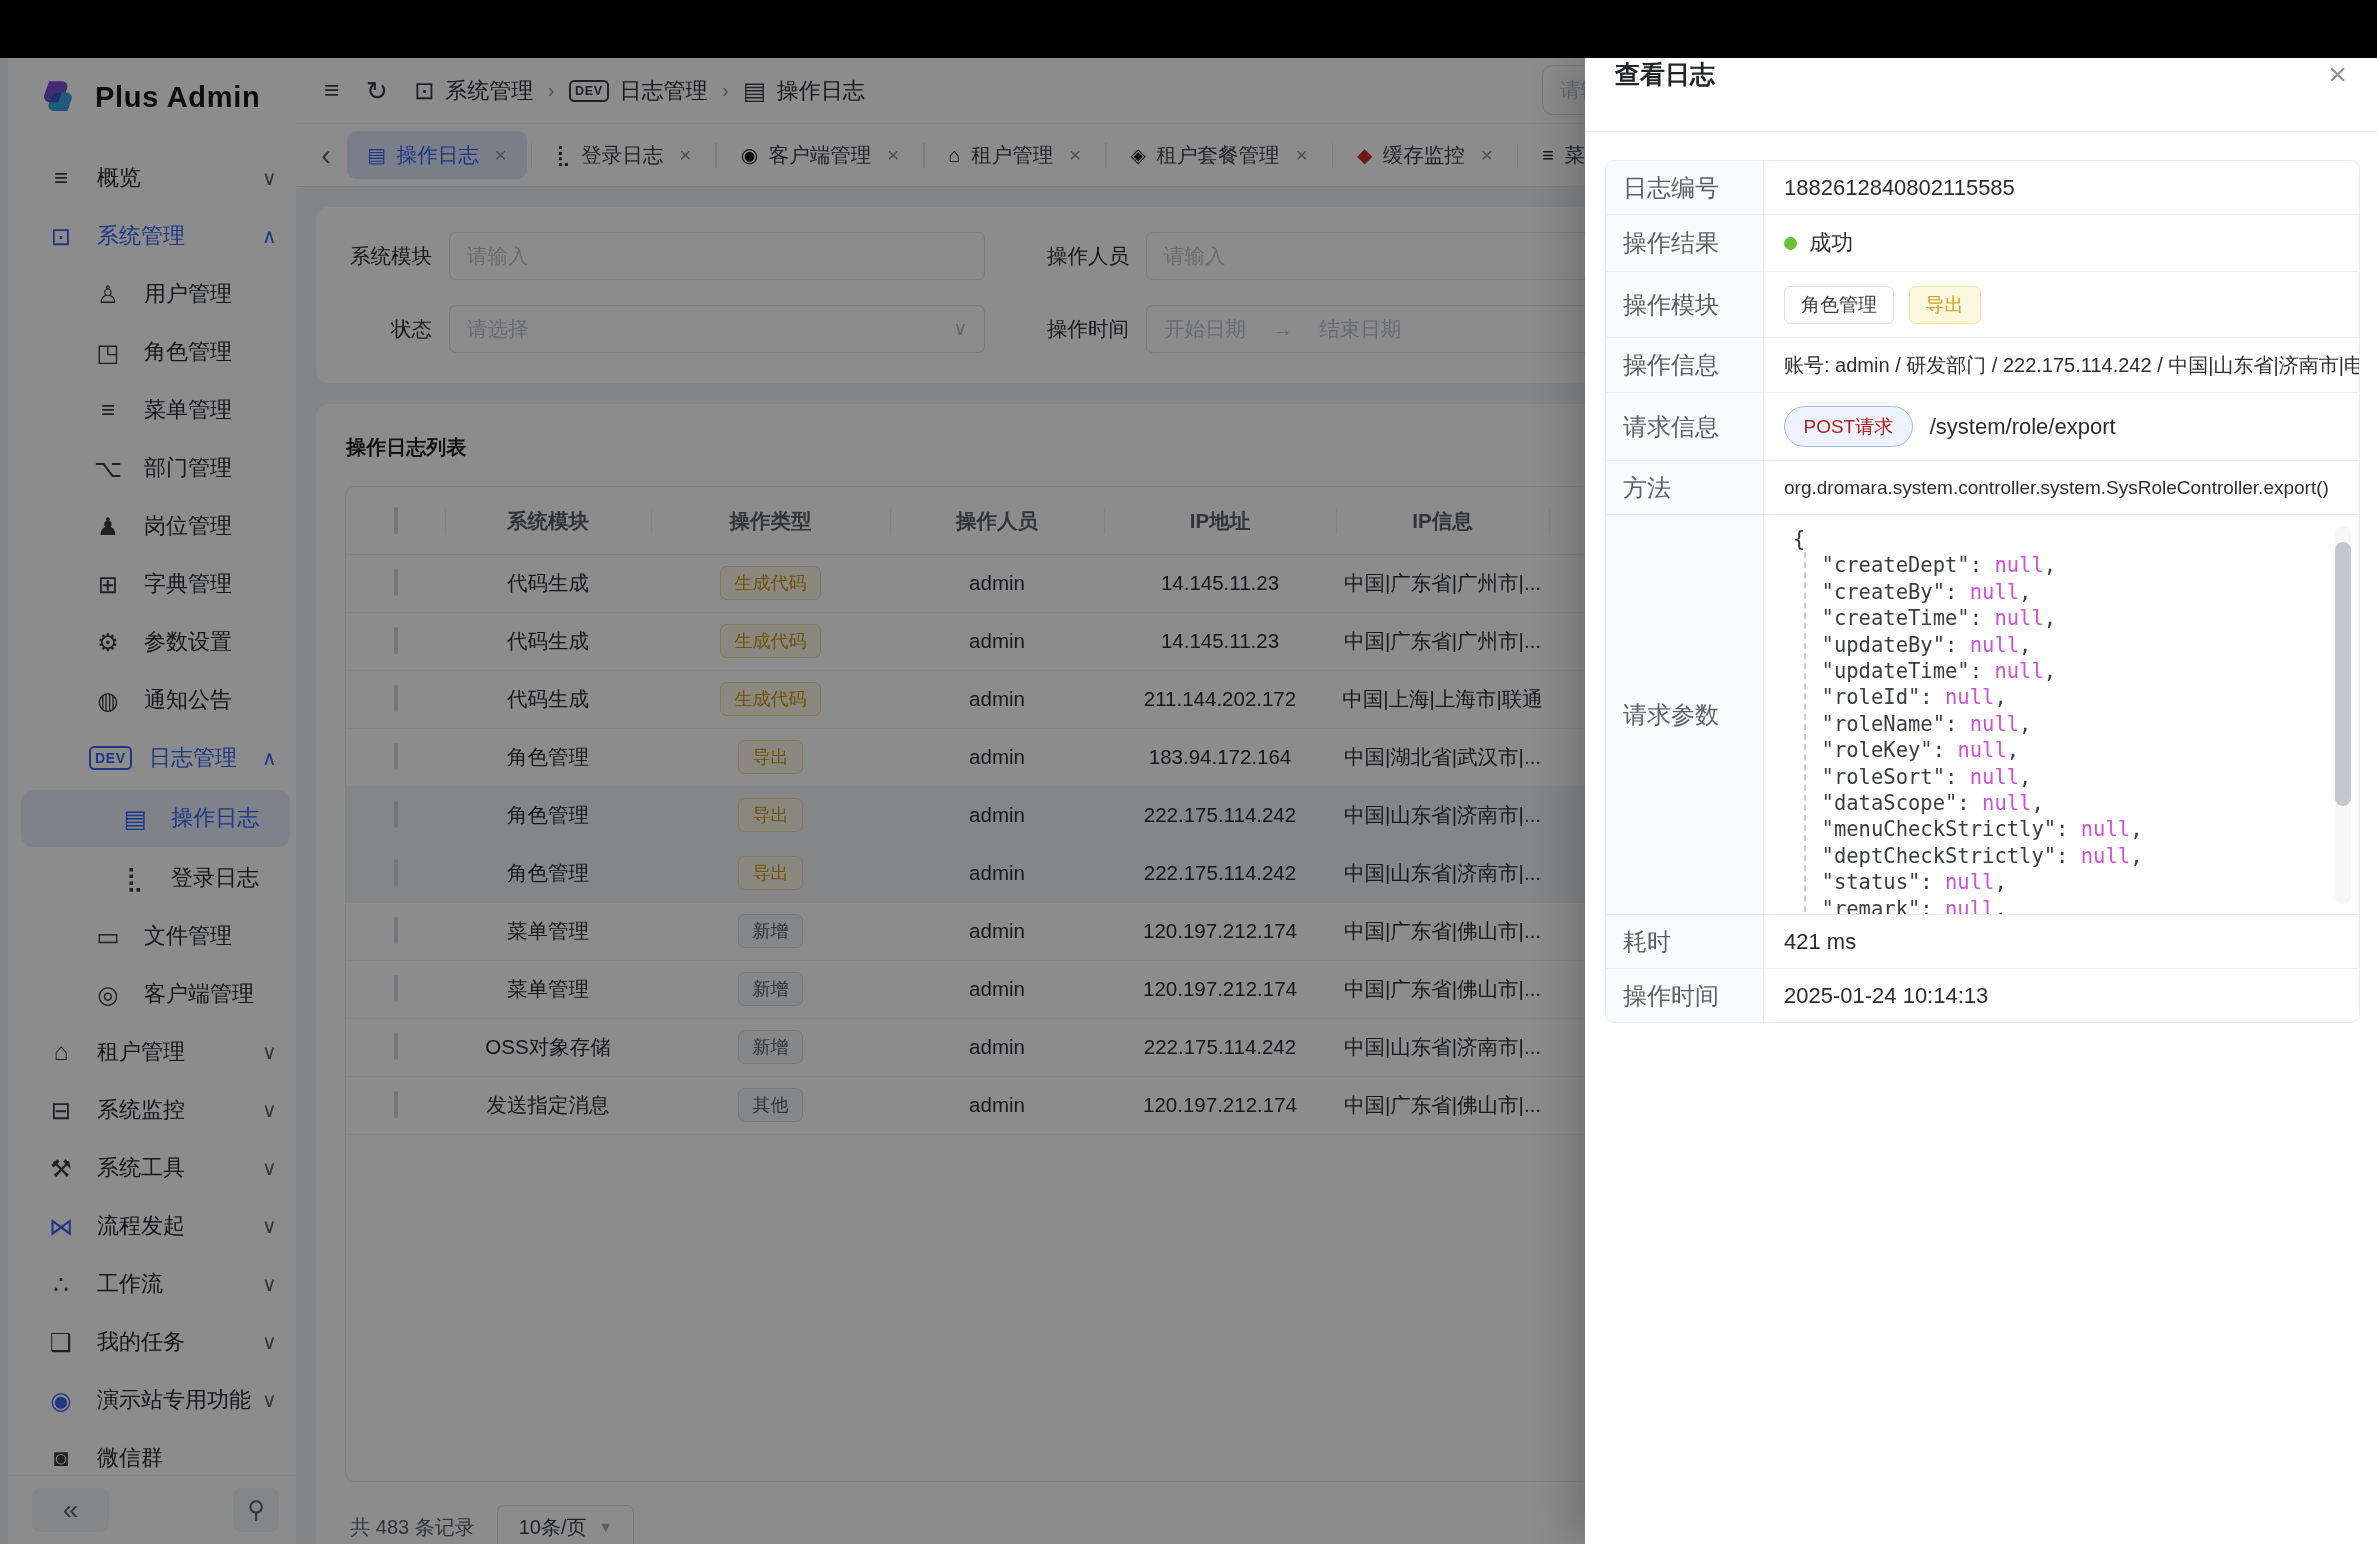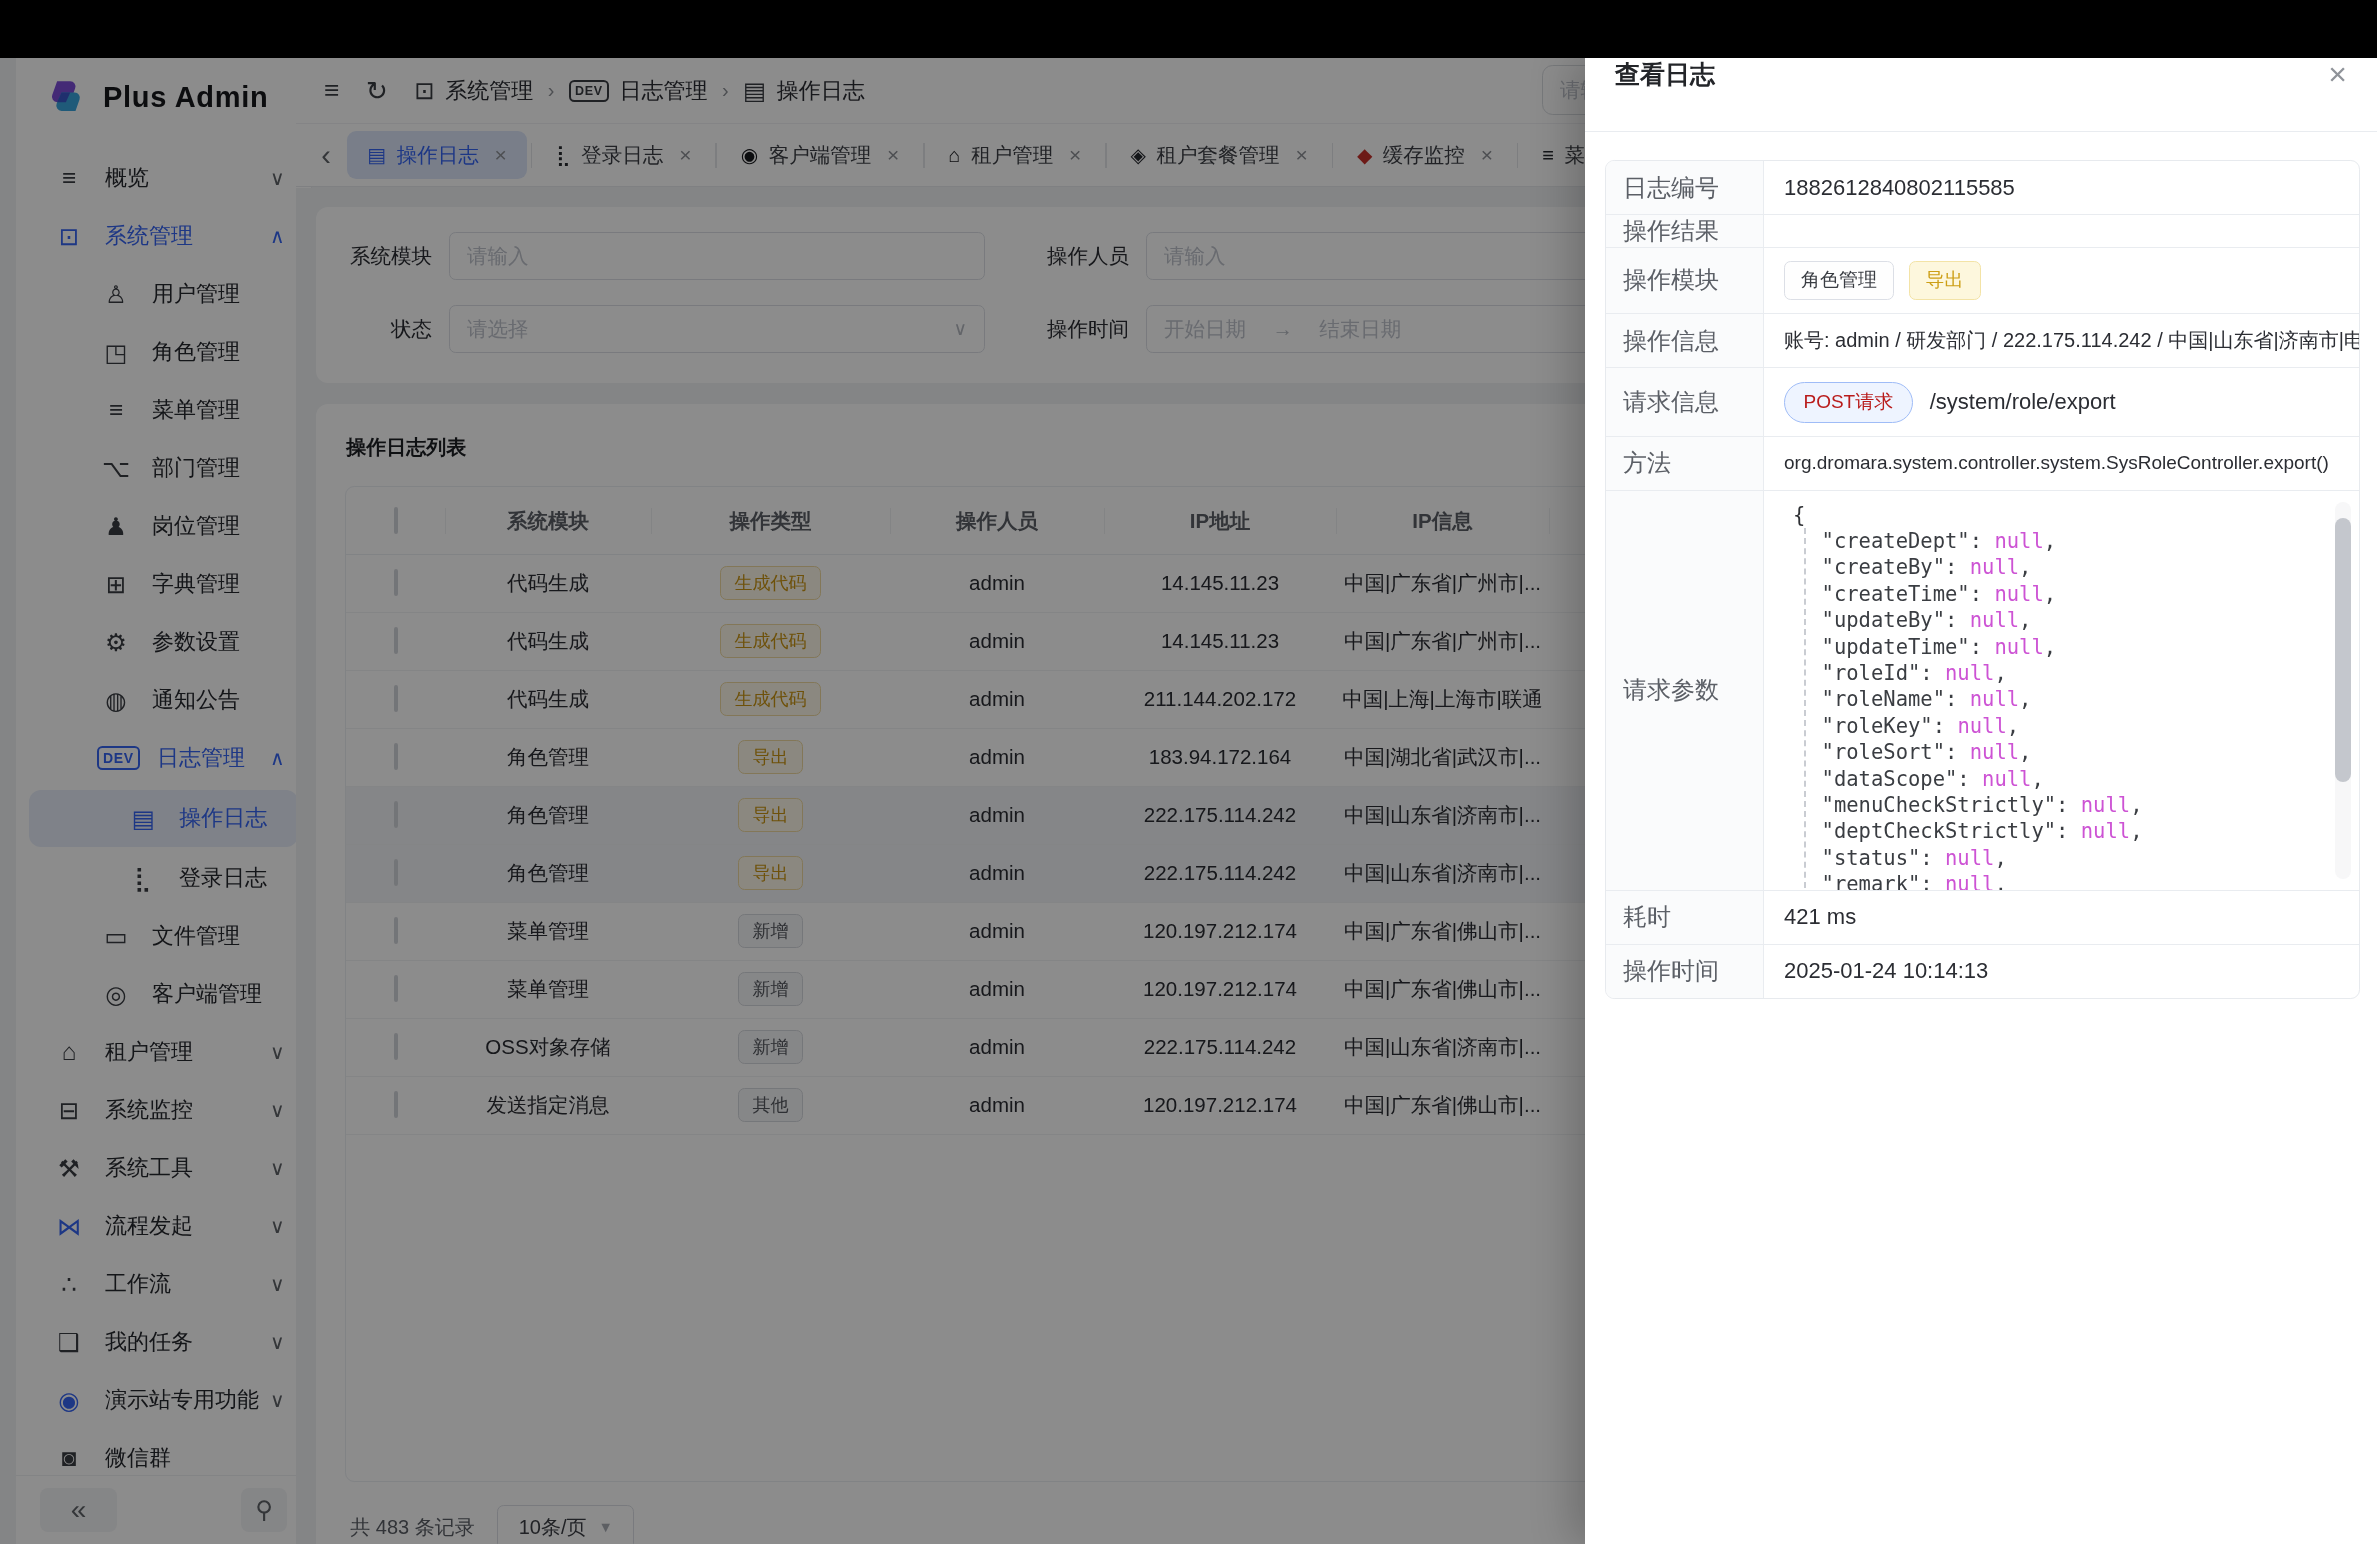--- a/index.html
+++ b/index.html
@@ -7,21 +7,21 @@
   body { font-family:"Liberation Sans","DejaVu Sans",sans-serif; }
   .stage { position:relative; width:2377px; height:1544px; overflow:hidden; background:#000; }
 
   
   .topbar { position:absolute; top:0; left:0; width:100%; height:58px; background:#000; z-index:60; }
 
   
   .app { position:absolute; top:58px; left:0; width:2377px; height:1486px; background:#f0f2f5; }
 
   
-  .sidebar { position:absolute; top:0; left:16px; width:296px; height:100%; background:#ffffff; border-right:1.3px solid #e9ebee; display:flex; flex-direction:column; }
+  .sidebar { position:absolute; top:0; left:8px; width:296px; height:100%; background:#ffffff; border-right:1.3px solid #e9ebee; display:flex; flex-direction:column; }
   .logo-row { display:flex; align-items:center; gap:17px; padding:17px 22.5px 13.2px 28px; flex:0 0 auto; }
   .brand { font-size:29px; font-weight:bold; color:#17181c; letter-spacing:0.7px; white-space:nowrap; }
   .nav { flex:1 1 auto; overflow:hidden; padding-top:17px; }
   .nav-item { display:flex; align-items:center; height:58px; padding:0 26.4px 0 34px; font-size:22px; color:#26282e; cursor:pointer; }
   .nav-item.sub  { padding-left:81px; }
   .nav-item.sub2 { padding-left:108px; }
   .nav-item.active { color:#3665f3; }
   .nav-item.selected { background:#e7edf9; border-radius:12px; margin:2.6px 13.2px; height:57px; padding-left:95px; color:#3665f3; }
   .nav-icon { width:38px; display:inline-flex; justify-content:center; align-items:center; margin-right:17px; font-size:24.4px; color:#3a3d43; flex:0 0 auto; }
   .nav-item.active .nav-icon, .nav-item.selected .nav-icon { color:#3665f3; }
@@ -509,20 +509,24 @@
     <div class="drawer-body">
       <div class="detail">
 
         <div class="drow">
           <div class="dlabel">日志编号</div>
           <div class="dvalue">1882612840802115585</div>
         </div>
 
         <div class="drow">
           <div class="dlabel">操作结果</div>
+          <div class="dvalue">
+            <span class="dot"></span>
+            <span>成功</span>
+          </div>
         </div>
 
         <div class="drow">
           <div class="dlabel">操作模块</div>
           <div class="dvalue">
             <span class="dtag plain">角色管理</span>
             <span class="dtag warn">导出</span>
           </div>
         </div>
 

